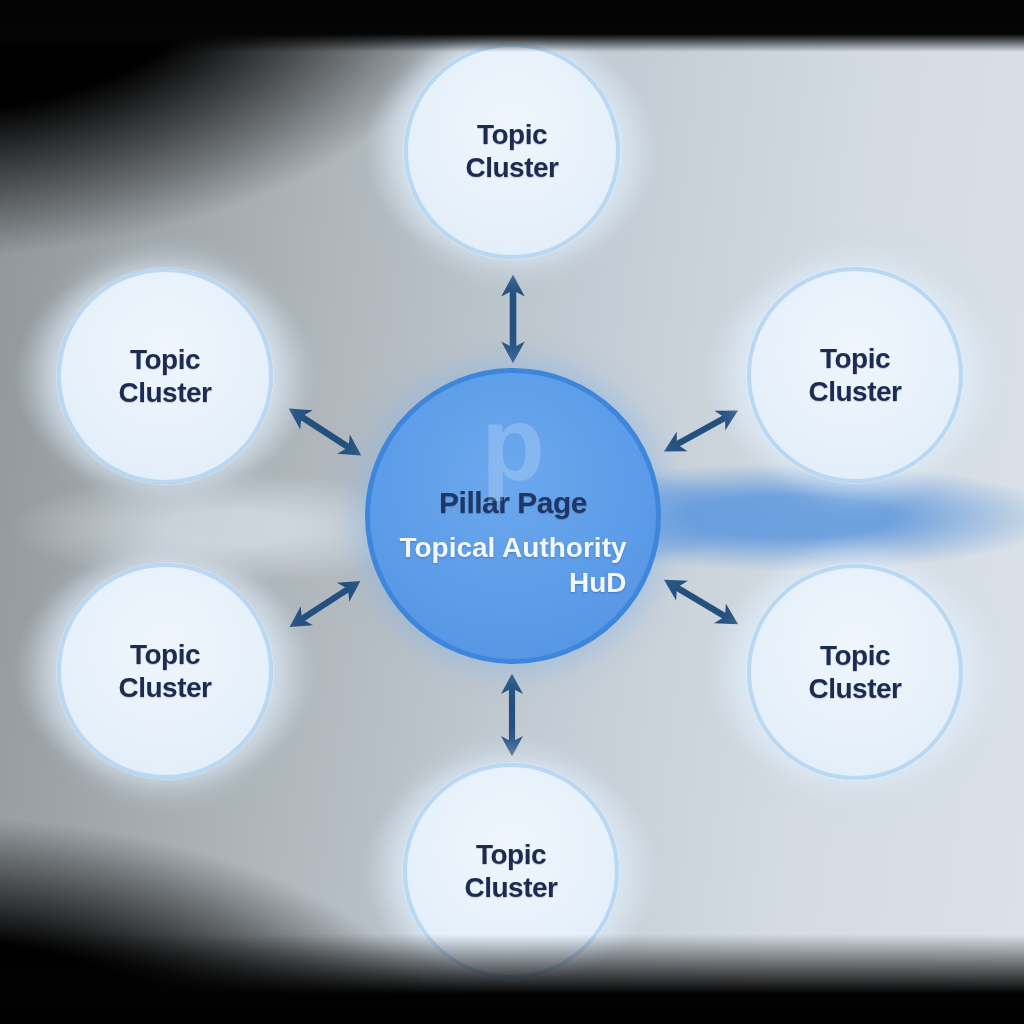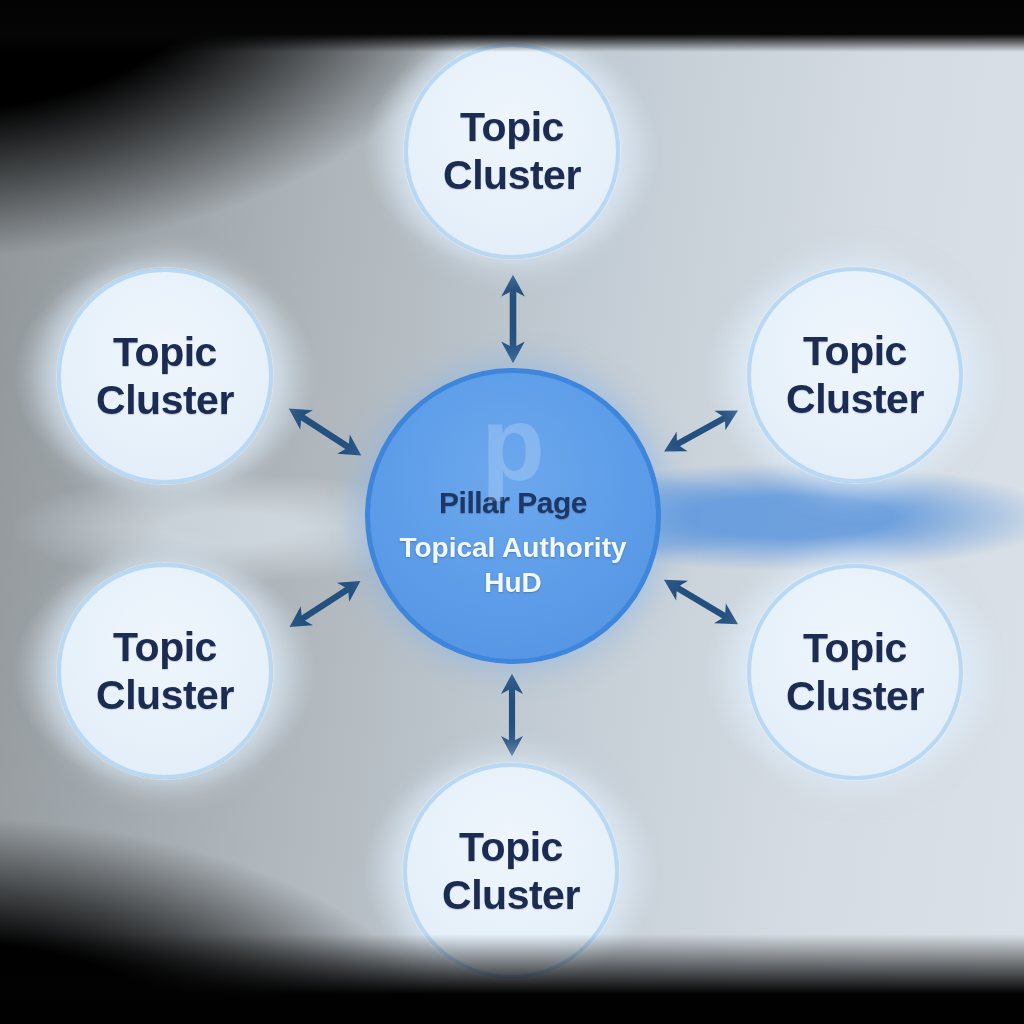--- a/index.html
+++ b/index.html
@@ -46,21 +46,21 @@
     position:absolute;border-radius:50%;display:flex;align-items:center;justify-content:center;
     box-sizing:border-box;z-index:10;
   }
   .cluster{
     width:216px;height:216px;
     background:radial-gradient(circle at 50% 38%, #EFF6FC 0%, #E7F1FA 55%, #DEEBF7 100%);
     border:4px solid #B9D8F3;
     box-shadow:0 0 26px 12px rgba(223,237,250,.55), 0 0 0 1px rgba(255,255,255,.35);
   }
   .cluster .node-label{
-    font-size:41px;font-weight:700;line-height:1.18;color:#1C2B52;
+    font-size:28px;font-weight:700;line-height:1.18;color:#1C2B52;
     text-align:center;white-space:pre-line;letter-spacing:-0.5px;
     text-shadow:0 1px 1px rgba(12,22,45,.18);
   }
   .pos-top{left:404px;top:43px;}
   .pos-top-left{left:57px;top:268px;}
   .pos-top-right{left:747px;top:267px;}
   .pos-bottom-left{left:57px;top:563px;}
   .pos-bottom-right{left:747px;top:564px;}
   .pos-bottom{left:403px;top:763px;}
 
@@ -75,21 +75,21 @@
     position:absolute;top:18px;left:50%;transform:translateX(-50%);
     font-size:104px;font-weight:700;color:rgba(255,255,255,.20);line-height:1;
     user-select:none;
   }
   .hub-title{
     font-size:30px;font-weight:700;color:#1E3765;letter-spacing:-0.5px;
     margin-top:54px;text-shadow:0 1px 1px rgba(15,30,60,.25);
   }
   .hub-subtitle{
     font-size:28px;font-weight:700;color:#F2F8FE;line-height:1.25;margin-top:10px;
-    text-align:center;white-space:pre-line;text-shadow:0 1px 2px rgba(30,60,100,.35);
+    text-align:right;white-space:pre-line;text-shadow:0 1px 2px rgba(30,60,100,.35);
   }
 
   
   .arrow{position:absolute;z-index:5;}
   .arrow svg{display:block;}
   .arrow-fill{fill:#24507F;}
   .ar-top{left:466px;top:304px;width:94px;height:30px;transform:rotate(90deg);}
   .ar-bottom{left:468px;top:700px;width:88px;height:30px;transform:rotate(90deg);}
   .ar-nw{left:279px;top:417px;width:92px;height:30px;transform:rotate(33deg);}
   .ar-sw{left:280px;top:589px;width:90px;height:30px;transform:rotate(-33deg);}

